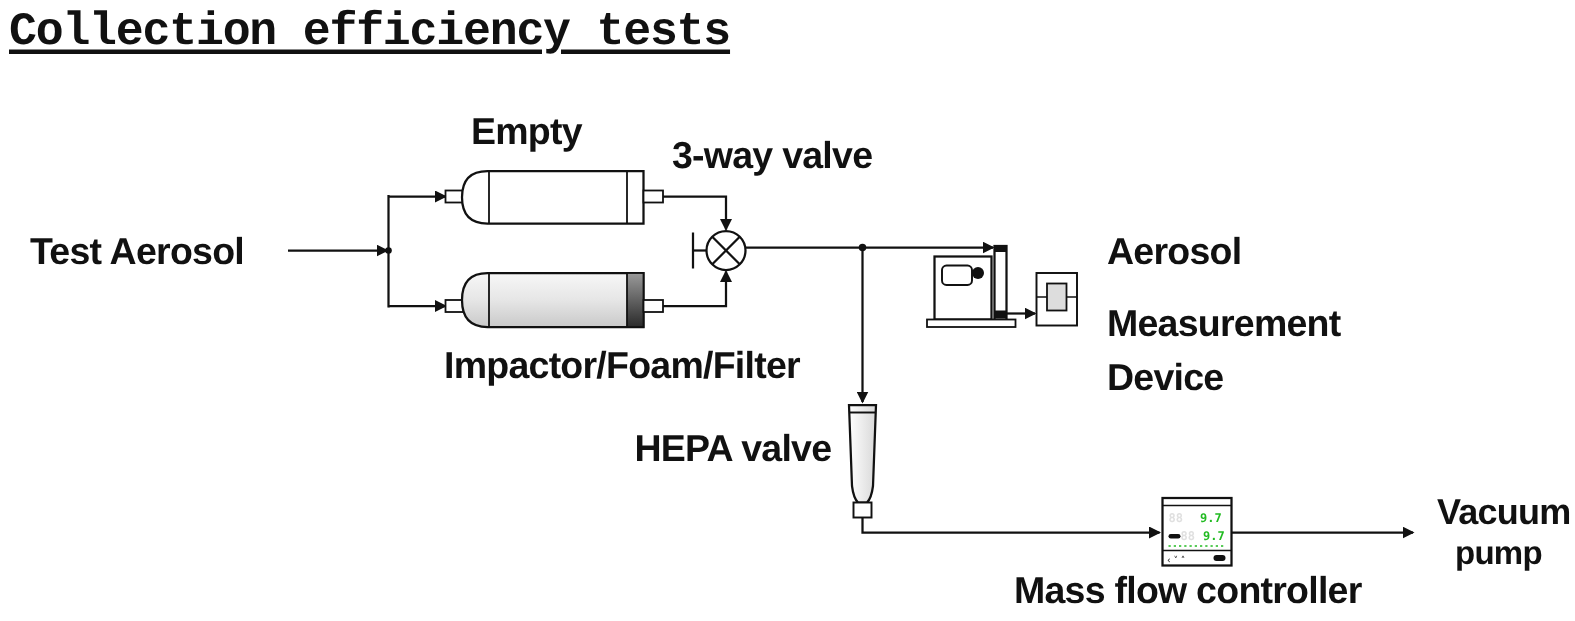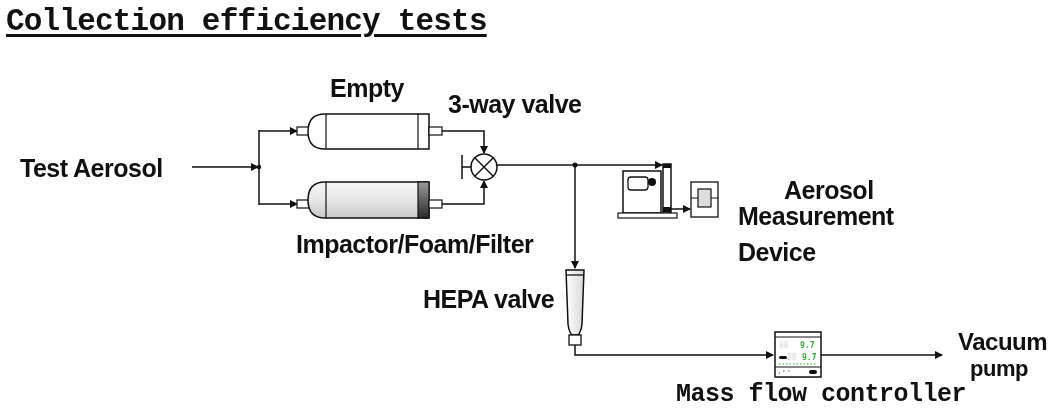--- a/index.html
+++ b/index.html
@@ -13,28 +13,28 @@
   .l27 { font-size:25px; }
   svg { position:absolute; left:0; top:0; }
   .mfc-digit { font-family:"DejaVu Sans Mono", monospace; font-size:8px; font-weight:bold; }
 </style>
 </head>
 <body>
 
 <div id="title" class="lbl">Collection efficiency tests</div>
 
 <div class="lbl l27" style="left:20px;top:154px;text-align:center;">Test Aerosol</div>
-<div class="lbl l27" style="left:330px;top:74px;text-align:center;">Empty</div>
+<div class="lbl l27" style="left:314px;top:74px;text-align:center;">Empty</div>
 <div class="lbl l27" style="left:448px;top:90px;">3-way valve</div>
 <div class="lbl l27" style="left:252px;top:230px;margin-left:44px;">Impactor/Foam/Filter</div>
 <div class="lbl l27" style="left:423px;top:285px;">HEPA valve</div>
-<div class="lbl l27" style="left:738px;top:176px;margin-left:46px;">Aerosol</div>
+<div class="lbl l27" style="left:738px;top:154px;">Aerosol</div>
 <div class="lbl l27" style="left:738px;top:202px;">Measurement</div>
 <div class="lbl l27" style="left:738px;top:238px;">Device</div>
-<div class="lbl l27" style="left:676px;top:380px;font-family:Liberation Mono, monospace;">Mass flow controller</div>
+<div class="lbl l27" style="left:676px;top:380px;">Mass flow controller</div>
 <div class="lbl" style="left:958px;top:328px;font-size:24px;">Vacuum</div>
 <div class="lbl" style="left:970px;top:356px;font-size:22px;text-align:center;">pump</div>
 
 <svg width="1050" height="414" viewBox="0 0 1050 414">
   <defs>
     <marker id="arr" markerWidth="8" markerHeight="8" refX="7" refY="4" orient="auto" markerUnits="userSpaceOnUse">
       <path d="M0,0 L8,4 L0,8 z" fill="#111"></path>
     </marker>
     <linearGradient id="tubeGrad" x1="0" y1="0" x2="0" y2="1">
       <stop offset="0" stop-color="#f7f7f7"></stop>

